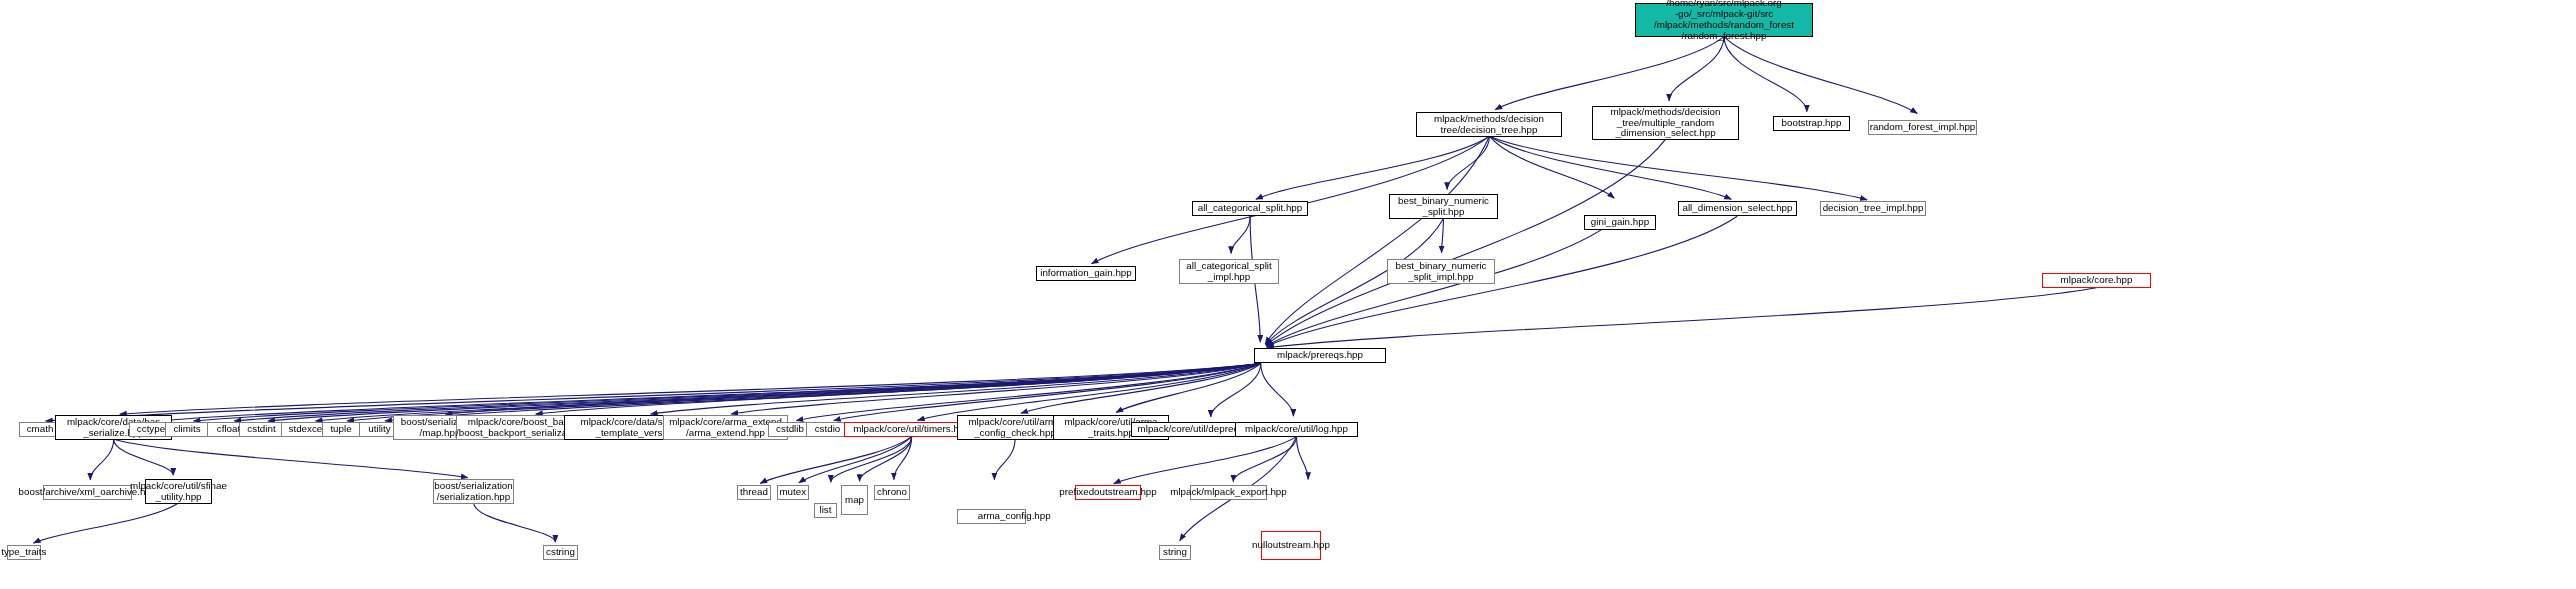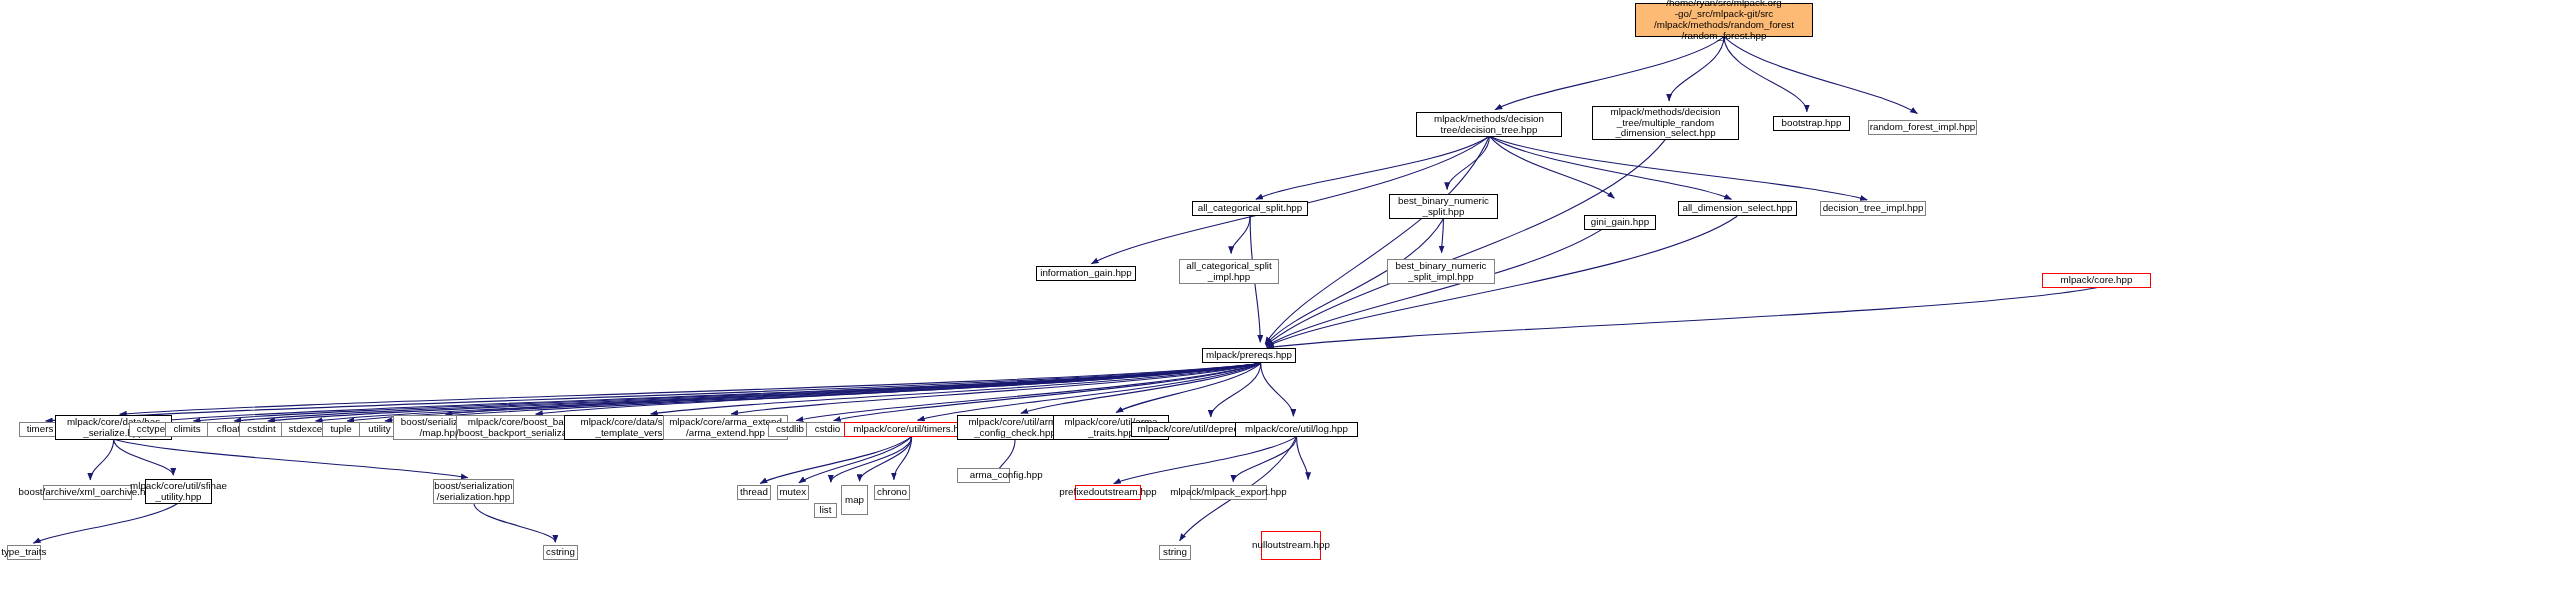--- a/index.html
+++ b/index.html
@@ -5,21 +5,21 @@
   html,body{margin:0;padding:0;background:#ffffff;}
   #canvas{position:relative;width:2576px;height:589px;background:#ffffff;
           font-family:"Liberation Sans",sans-serif;overflow:hidden;}
   svg.edges{position:absolute;left:0;top:0;width:2576px;height:589px;pointer-events:none;}
   .node{position:absolute;box-sizing:border-box;display:flex;align-items:center;
         justify-content:center;text-align:center;line-height:1.12;
         font-size:9.8px;color:#000000;background:#ffffff;border:0.9px solid #808080;
         white-space:pre;padding:0.9px 2.6px;}
   .node.b{border:1.4px solid #000000;}
   .node.r{border:1.4px solid #ff0000;}
-  .node.root{background:#fdba74;border:1.4px solid #000000;}
+  .node.root{background:#14b8a6;border:1.4px solid #000000;}
   .node span{display:block;}
 </style>
 </head>
 <body>
 
 <div id="canvas">
   <svg class="edges" id="edge-layer" viewBox="0 0 3025 692" preserveAspectRatio="none">
     <defs>
       <marker id="ah" markerWidth="9" markerHeight="7" refX="8.4" refY="3.5" orient="auto" markerUnits="userSpaceOnUse">
         <path d="M0,0 L9,3.5 L0,7 z" fill="#191970"></path>
@@ -99,22 +99,22 @@
 _split.hpp</span></div>
       <div class="node b" style="left: 1584px; top: 215px; width: 72px; height: 15.3px;"><span style="white-space: pre;">gini_gain.hpp</span></div>
       <div class="node b" style="left: 1678px; top: 201px; width: 119px; height: 15.3px;"><span style="white-space: pre;">all_dimension_select.hpp</span></div>
       <div class="node" style="left: 1820px; top: 201px; width: 106px; height: 15.3px;"><span style="white-space: pre;">decision_tree_impl.hpp</span></div>
       <div class="node b" style="left: 1036px; top: 266px; width: 100px; height: 15.3px;"><span style="white-space: pre;">information_gain.hpp</span></div>
       <div class="node" style="left: 1179px; top: 259px; width: 100px; height: 25px;"><span style="white-space: pre;">all_categorical_split
 _impl.hpp</span></div>
       <div class="node" style="left: 1387px; top: 259px; width: 108px; height: 25px;"><span style="white-space: pre;">best_binary_numeric
 _split_impl.hpp</span></div>
       <div class="node r" style="left: 2042px; top: 273px; width: 109px; height: 15.3px;"><span style="white-space: pre;">mlpack/core.hpp</span></div>
-      <div class="node b" style="left: 1202px; top: 348px; width: 94px; height: 15.3px;"><span style="white-space: pre;">mlpack/prereqs.hpp</span></div>
-      <div class="node" style="left: 19px; top: 422px; width: 42px; height: 15.3px;"><span style="white-space: pre;">timers</span></div>
+      <div class="node b" style="left: 1254px; top: 348px; width: 132px; height: 15.3px;"><span style="white-space: pre;">mlpack/prereqs.hpp</span></div>
+      <div class="node" style="left: 19px; top: 422px; width: 42px; height: 15.3px;"><span style="white-space: pre;">cmath</span></div>
       <div class="node b" style="left: 55px; top: 415px; width: 117px; height: 25px;"><span style="white-space: pre;">mlpack/core/data/has
 _serialize.hpp</span></div>
       <div class="node" style="left: 129px; top: 422px; width: 44px; height: 15.3px;"><span style="white-space: pre;">cctype</span></div>
       <div class="node" style="left: 165px; top: 422px; width: 44px; height: 15.3px;"><span style="white-space: pre;">climits</span></div>
       <div class="node" style="left: 207px; top: 422px; width: 43px; height: 15.3px;"><span style="white-space: pre;">cfloat</span></div>
       <div class="node" style="left: 239px; top: 422px; width: 45px; height: 15.3px;"><span style="white-space: pre;">cstdint</span></div>
       <div class="node" style="left: 281px; top: 422px; width: 57px; height: 15.3px;"><span style="white-space: pre;">stdexcept</span></div>
       <div class="node" style="left: 322px; top: 422px; width: 38px; height: 15.3px;"><span style="white-space: pre;">tuple</span></div>
       <div class="node" style="left: 359px; top: 422px; width: 41px; height: 15.3px;"><span style="white-space: pre;">utility</span></div>
       <div class="node" style="left: 393px; top: 415px; width: 94px; height: 25px;"><span style="white-space: pre;">boost/serialization
@@ -137,21 +137,21 @@
       <div class="node" style="left: 43px; top: 485px; width: 89px; height: 15.3px;"><span style="white-space: pre;">boost/archive/xml_oarchive.hpp</span></div>
       <div class="node b" style="left: 145px; top: 479px; width: 67px; height: 25px;"><span style="white-space: pre;">mlpack/core/util/sfinae
 _utility.hpp</span></div>
       <div class="node" style="left: 433px; top: 479px; width: 81px; height: 25px;"><span style="white-space: pre;">boost/serialization
 /serialization.hpp</span></div>
       <div class="node" style="left: 737px; top: 485px; width: 34px; height: 15.3px;"><span style="white-space: pre;">thread</span></div>
       <div class="node" style="left: 777px; top: 485px; width: 31.5px; height: 15.3px;"><span style="white-space: pre;">mutex</span></div>
       <div class="node" style="left: 814px; top: 503px; width: 23px; height: 15.3px;"><span style="white-space: pre;">list</span></div>
       <div class="node" style="left: 841px; top: 485px; width: 27px; height: 30px;"><span style="white-space: pre;">map</span></div>
       <div class="node" style="left: 874px; top: 485px; width: 36px; height: 15.3px;"><span style="white-space: pre;">chrono</span></div>
-      <div class="node" style="left: 957px; top: 468px; width: 53px; height: 15.3px; padding-left: 48px;"><span style="white-space: pre;">arma_config.hpp</span></div>
+      <div class="node" style="left: 957px; top: 509px; width: 69px; height: 15.3px; padding-left: 48px;"><span style="white-space: pre;">arma_config.hpp</span></div>
       <div class="node r" style="left: 1075px; top: 485px; width: 66px; height: 15.3px;"><span style="white-space: pre;">prefixedoutstream.hpp</span></div>
       <div class="node" style="left: 1190px; top: 485px; width: 77px; height: 15.3px;"><span style="white-space: pre;">mlpack/mlpack_export.hpp</span></div>
       <div class="node r" style="left: 1261px; top: 485px; width: 60px; height: 29px; margin-top: 46px;"><span style="white-space: pre;">nulloutstream.hpp</span></div>
       <div class="node" style="left: 6.8px; top: 545px; width: 34px; height: 15.3px;"><span style="white-space: pre;">type_traits</span></div>
       <div class="node" style="left: 543px; top: 545px; width: 35px; height: 15.3px; align-items: flex-end;"><span style="white-space: pre;">cstring</span></div>
       <div class="node" style="left: 1159px; top: 545px; width: 32px; height: 15.3px;"><span style="white-space: pre;">string</span></div>
     </div>
 </div>
 
 

